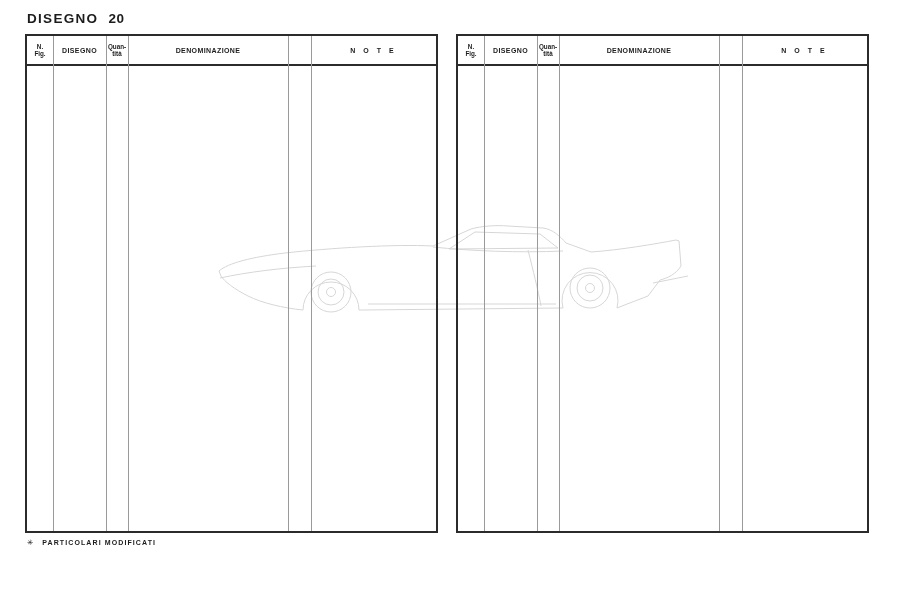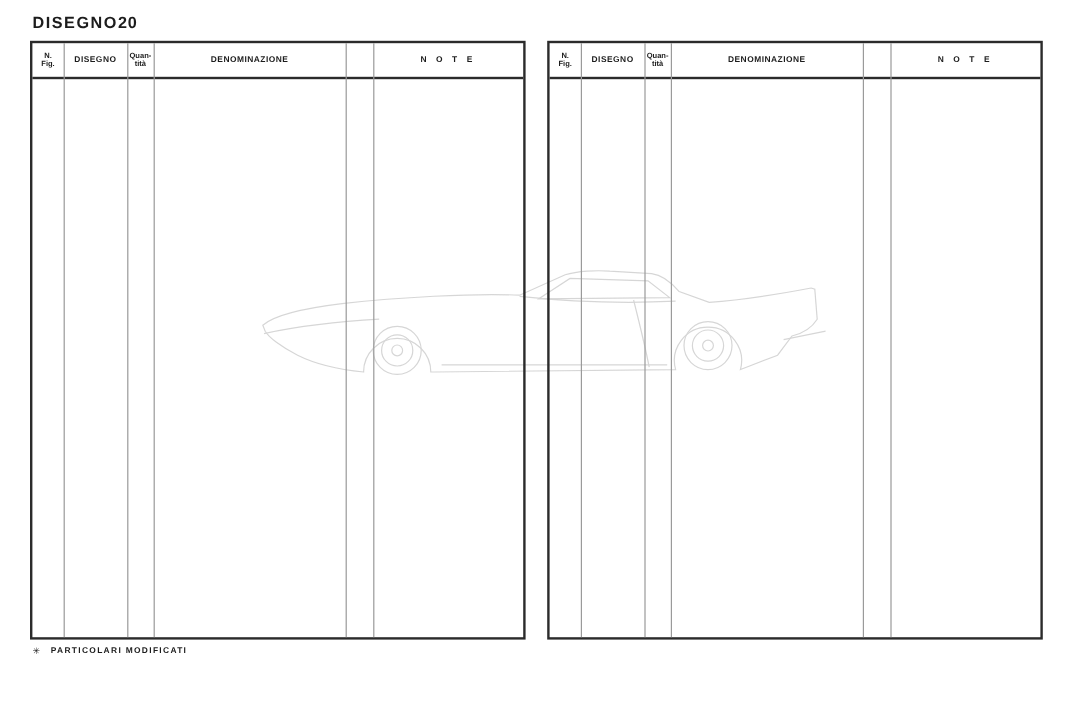--- a/index.html
+++ b/index.html
@@ -10,21 +10,21 @@
     --paper:#ffffff;
   }
   html,body{margin:0;padding:0;}
   body{
     width:900px;height:597px;position:relative;overflow:hidden;
     background:var(--paper);color:var(--ink);
     font-family:"Liberation Sans","DejaVu Sans",sans-serif;
     -webkit-font-smoothing:antialiased;
   }
   .title{position:absolute;left:27px;top:11px;font-weight:bold;font-size:13.5px;letter-spacing:1.3px;z-index:3;}
-  .title .num{letter-spacing:.5px;}
+  .title .num{margin-left:10px;letter-spacing:.5px;}
 
   svg.watermark{position:absolute;left:0;top:0;z-index:1;}
 
   .parts-table{
     position:absolute;top:34px;width:413px;height:499px;box-sizing:border-box;
     border:2px solid var(--border);background:transparent;z-index:2;
   }
   .pt-left{left:25px}
   .pt-right{left:456px}
 

